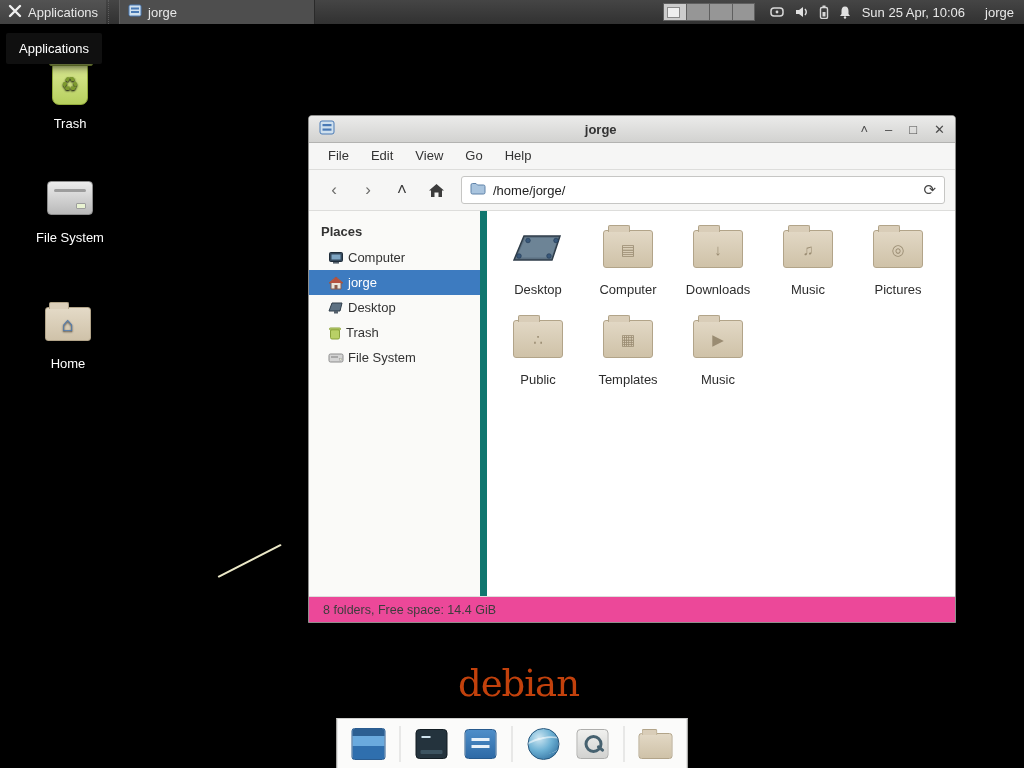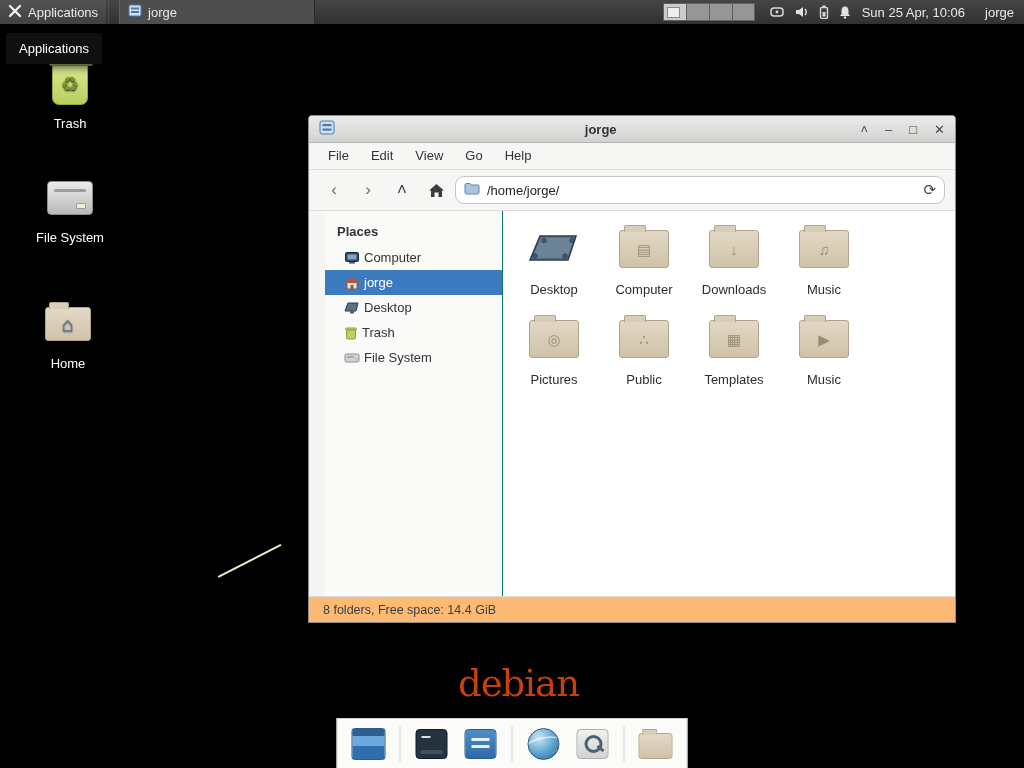--- a/index.html
+++ b/index.html
@@ -89,48 +89,48 @@
   }
   .menu-item { padding:0 11px; line-height:26px; }
   .toolbar {
     height:41px; flex:0 0 41px; background:#f6f6f5; border-bottom:1px solid #dddddb;
     display:flex; align-items:center; padding:0 10px; gap:4px;
   }
   .nav-btn { width:30px; height:28px; display:flex; align-items:center; justify-content:center;
     font-size:17px; color:#6d6d6b; border-radius:3px; }
   .nav-btn.dark { color:#3a3a3a; }
   .pathbar {
-    flex:1; height:28px; background:#fff; border:1px solid #c6c6c4; border-radius:9px;
+    flex:1; height:28px; margin-left:6px; background:#fff; border:1px solid #c6c6c4; border-radius:3px;
     display:flex; align-items:center; padding:0 8px; gap:7px;
   }
   .path-text { flex:1; color:#222; }
   .reload-glyph { color:#444; font-size:15px; }
 
   .fm-body { flex:1; display:flex; min-height:0; }
-  .sidebar { width:178px; background:#fafaf8; border-right:1px solid #0f766e; padding-top:6px; color:#333;margin-left:16px; }
+  .sidebar { width:178px; background:#fafaf8; border-right:7px solid #0f766e; padding-top:6px; color:#333; }
   .side-header { font-weight:bold; color:#333; padding:7px 12px 6px 12px; }
   .side-item { display:flex; align-items:center; gap:4px; padding:5px 8px 5px 19px; }
   .side-item svg { flex:0 0 auto; display:block; }
   .side-item.selected { background:#3d7bc0; color:#fff; }
 
   .filelist { flex:1; background:#ffffff; padding:12px 4px 0 6px; display:flex; flex-wrap:wrap; align-content:flex-start; }
   .file-item { width:90px; display:flex; flex-direction:column; align-items:center; margin-bottom:16px; }
   .icon-cell { height:52px; display:flex; align-items:center; justify-content:center; }
   .folder-icon {
     width:50px; height:38px; position:relative;
     background:linear-gradient(#e2d8c5,#cfc2a8); border:1px solid #b2a489; border-radius:3px;
     display:flex; align-items:center; justify-content:center;
   }
   .folder-icon::before { content:""; position:absolute; top:-6px; left:4px; width:20px; height:6px;
     background:#d9cdb8; border:1px solid #b2a489; border-bottom:none; border-radius:2px 2px 0 0; }
   .emblem { font-size:15px; color:#9a8c72; line-height:1; }
   .file-label { margin-top:7px; color:#2d2d2d; text-align:center; }
 
   .statusbar {
-    height:26px; flex:0 0 26px; background:#fdba74; border-top:1px solid #dddddb;
+    height:26px; flex:0 0 26px; background:#ec4899; border-top:1px solid #dddddb;
     display:flex; align-items:center; padding-left:14px; color:#3d3d3d; font-size:12.5px;
   }
 
   
   .debian-logo {
     position:absolute; left:458px; top:662px;
     font-family:"DejaVu Serif","Liberation Serif",serif;
     font-weight:normal; font-size:37px; color:#c2410c; letter-spacing:-1px;
   }
 

